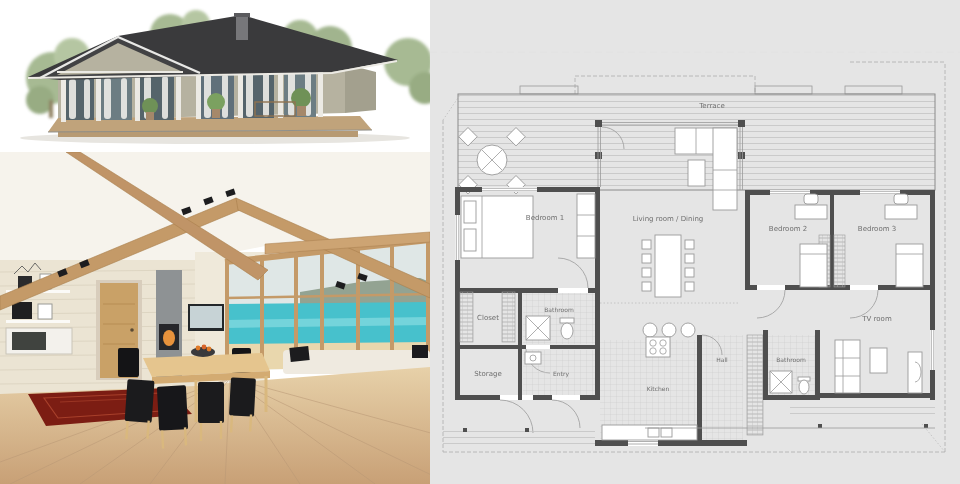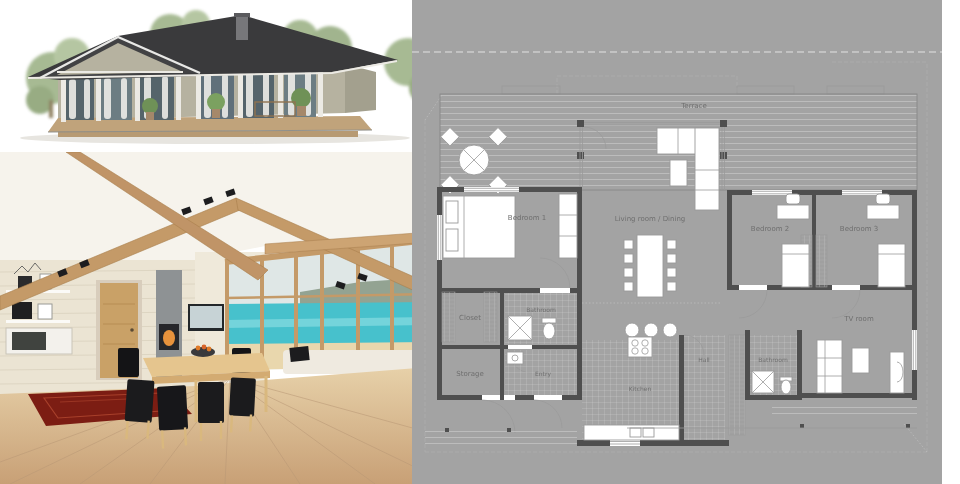--- a/index.html
+++ b/index.html
@@ -1,21 +1,21 @@
 <!DOCTYPE html>
 <html style="--plan-wall: #4f4f4f; --plan-line: #9a9a9a; --plan-tile: #c9c9c9; --plan-label: #6f6f6f; --roof: #3a3a3c; --siding: #b6b2a0; --siding-dark: #a3a08e; --deck: #c0a37b; --tree: #a3b78e; --glass: #55646b; --beam: #c49a68; --wall-wood: #ebe4d3; --floor-wood: #dcc19d; --floor-wood-front: #c8a076; --rug: #7c1d13; --sea: #47c1cc; --sand: #e9d7ad; --sky: #dfe7e6; --headland: #93a392; --sofa: #efeae0; --chair: #1b1b1d; --table-wood: #e5c58e; --door-wood: #c9a167; --fireplace: #8e9294;"><head>
 <meta charset="utf-8">
 <style>
   html,body{margin:0;padding:0;background:#ffffff;}
   .canvas{position:relative;width:960px;height:484px;background:#fff;overflow:hidden;
           font-family:"DejaVu Sans",sans-serif;}
   .photo{position:absolute;overflow:hidden;background:#fff;}
   .photo-exterior{left:0;top:0;width:430px;height:148px;}
   .photo-interior{left:0;top:152px;width:430px;height:332px;}
-  .plan{position:absolute;left:412px;top:0;width:530px;height:484px;background:#a3a3a3;}
+  .plan{position:absolute;left:430px;top:0;width:530px;height:484px;background:#e5e5e5;}
   svg{display:block;}
   .plan text{font-family:"DejaVu Sans",sans-serif;font-size:7px;fill:var(--plan-label);}
   .plan text.small{font-size:6px;}
   .thin{stroke:var(--plan-line);stroke-width:0.8;fill:none;}
   .wall{fill:var(--plan-wall);stroke:none;}
   .furn{stroke:var(--plan-line);stroke-width:0.9;fill:#ffffff;}
   .dash{stroke:#adadad;stroke-width:0.8;fill:none;stroke-dasharray:4 2;}
   .dot{stroke:#bdbdbd;stroke-width:0.8;fill:none;stroke-dasharray:1.5 2;}
 </style>
 </head>

